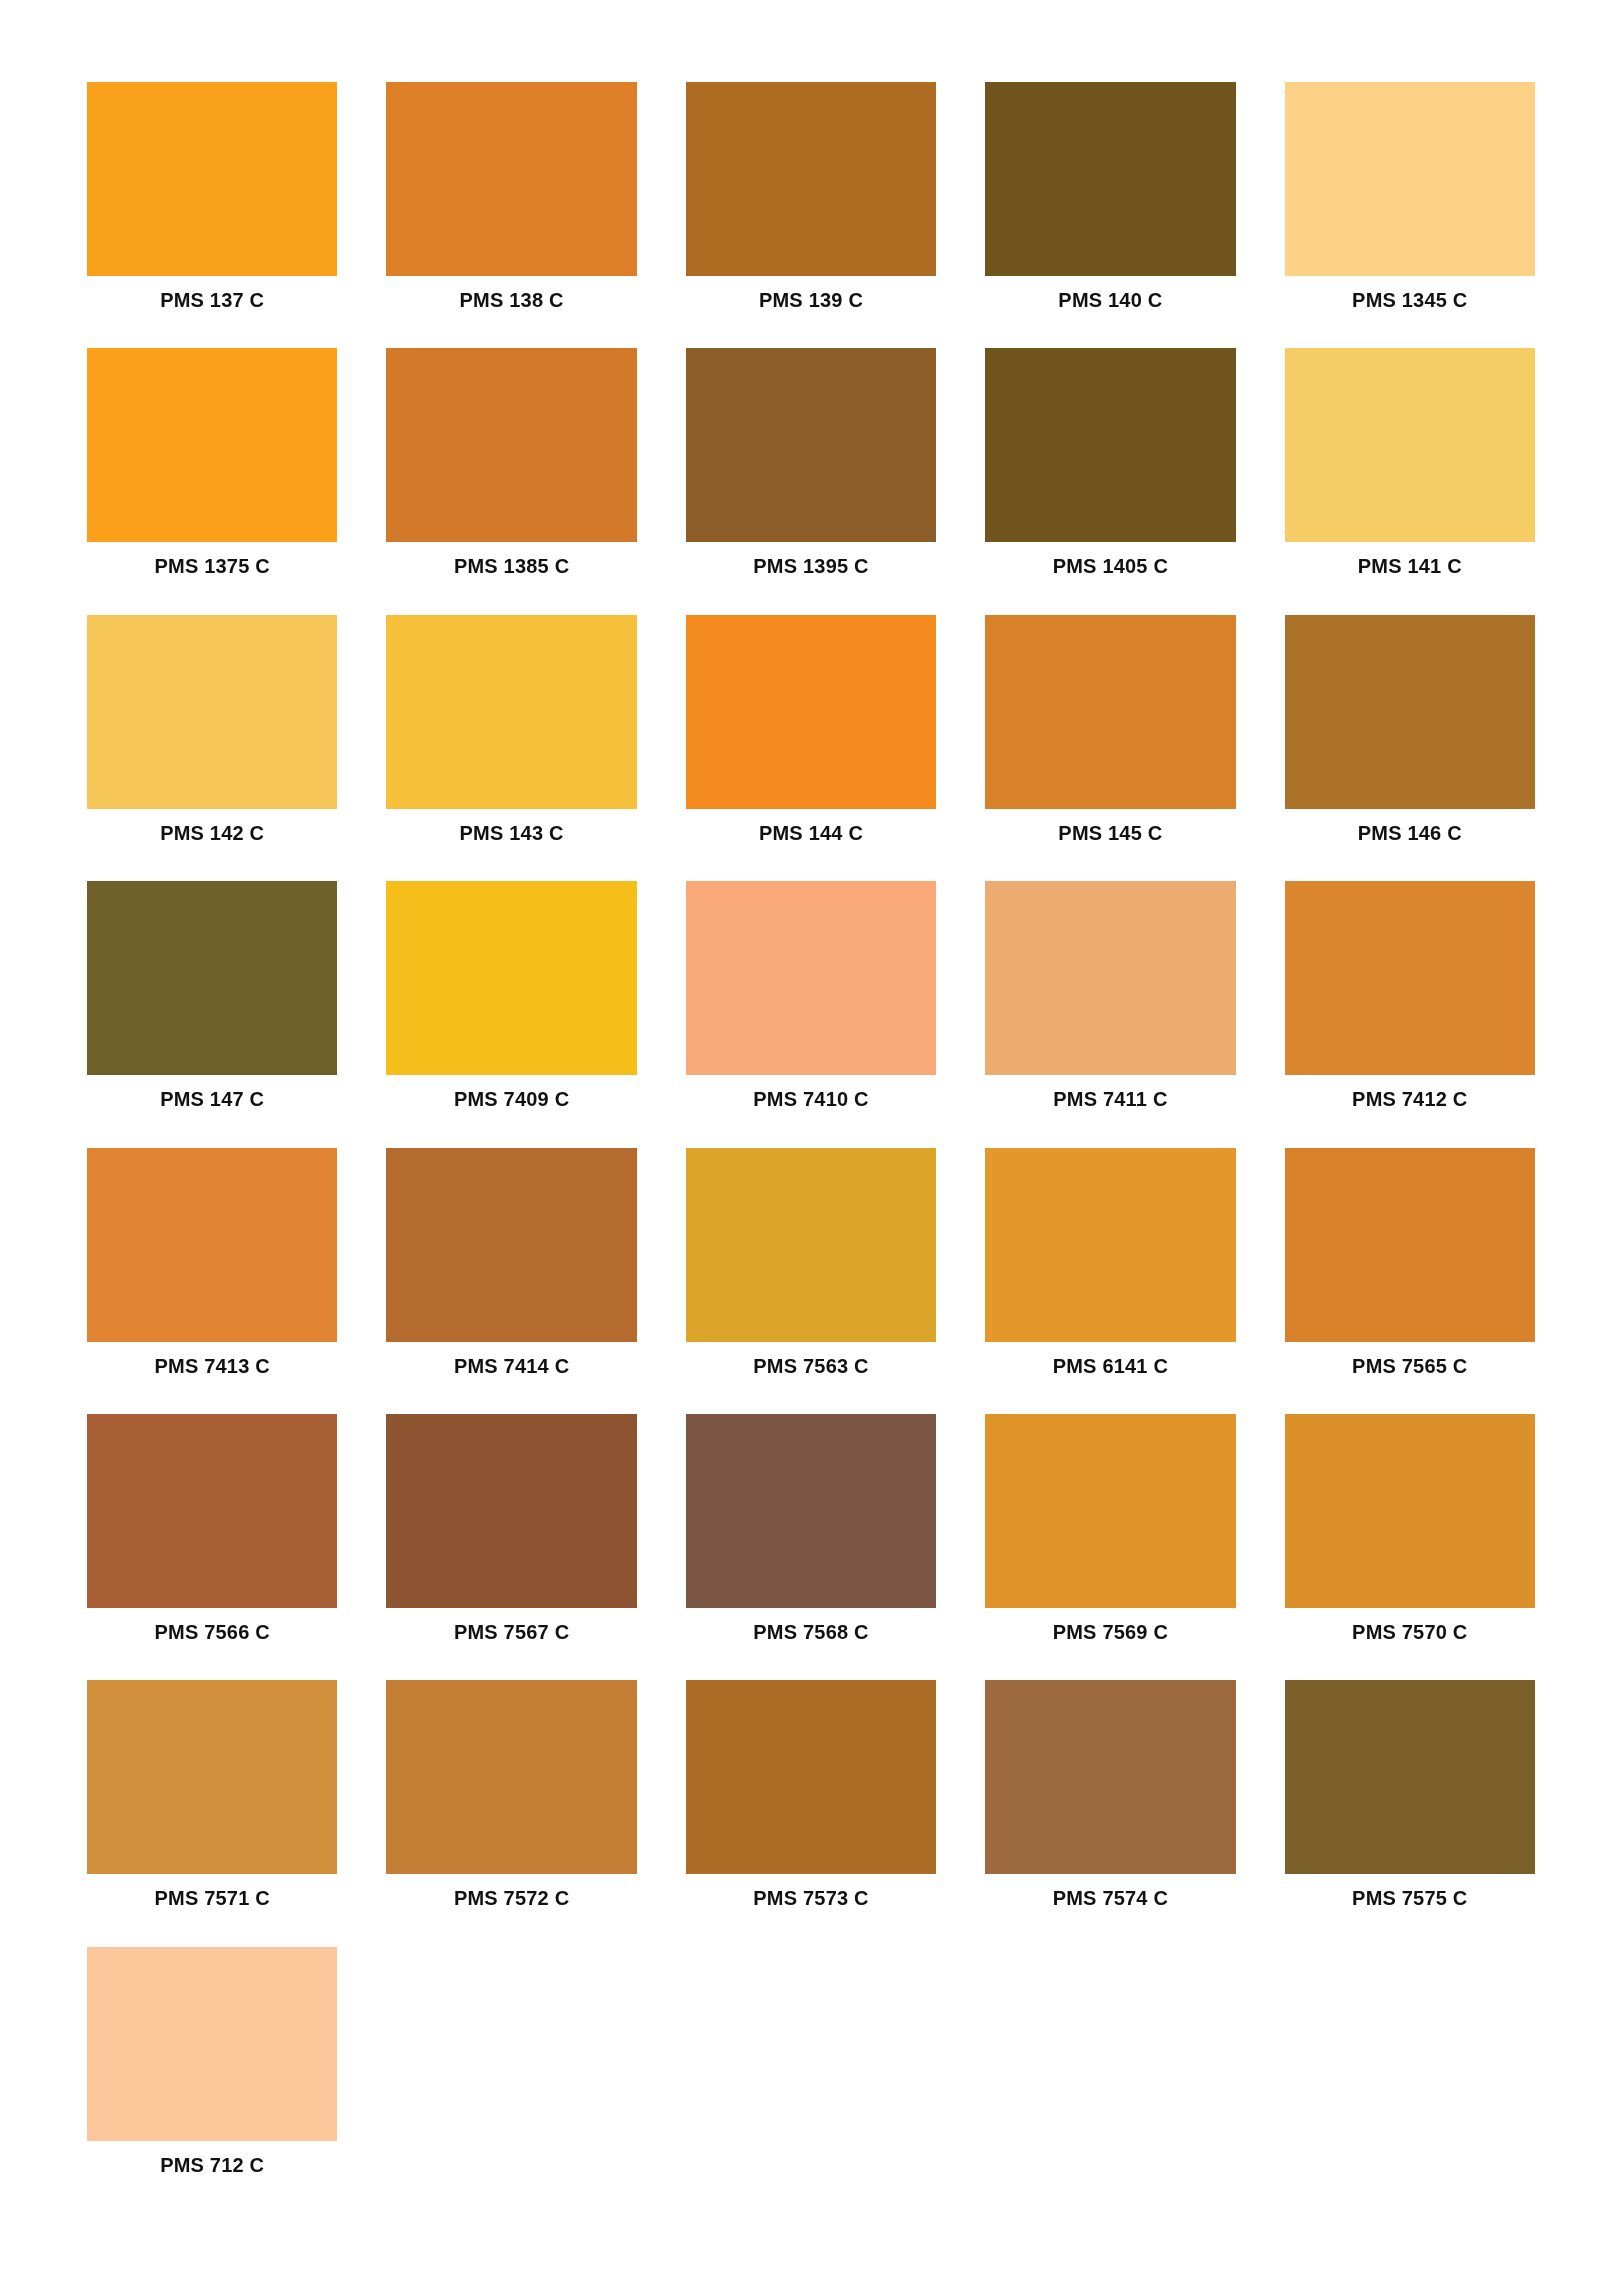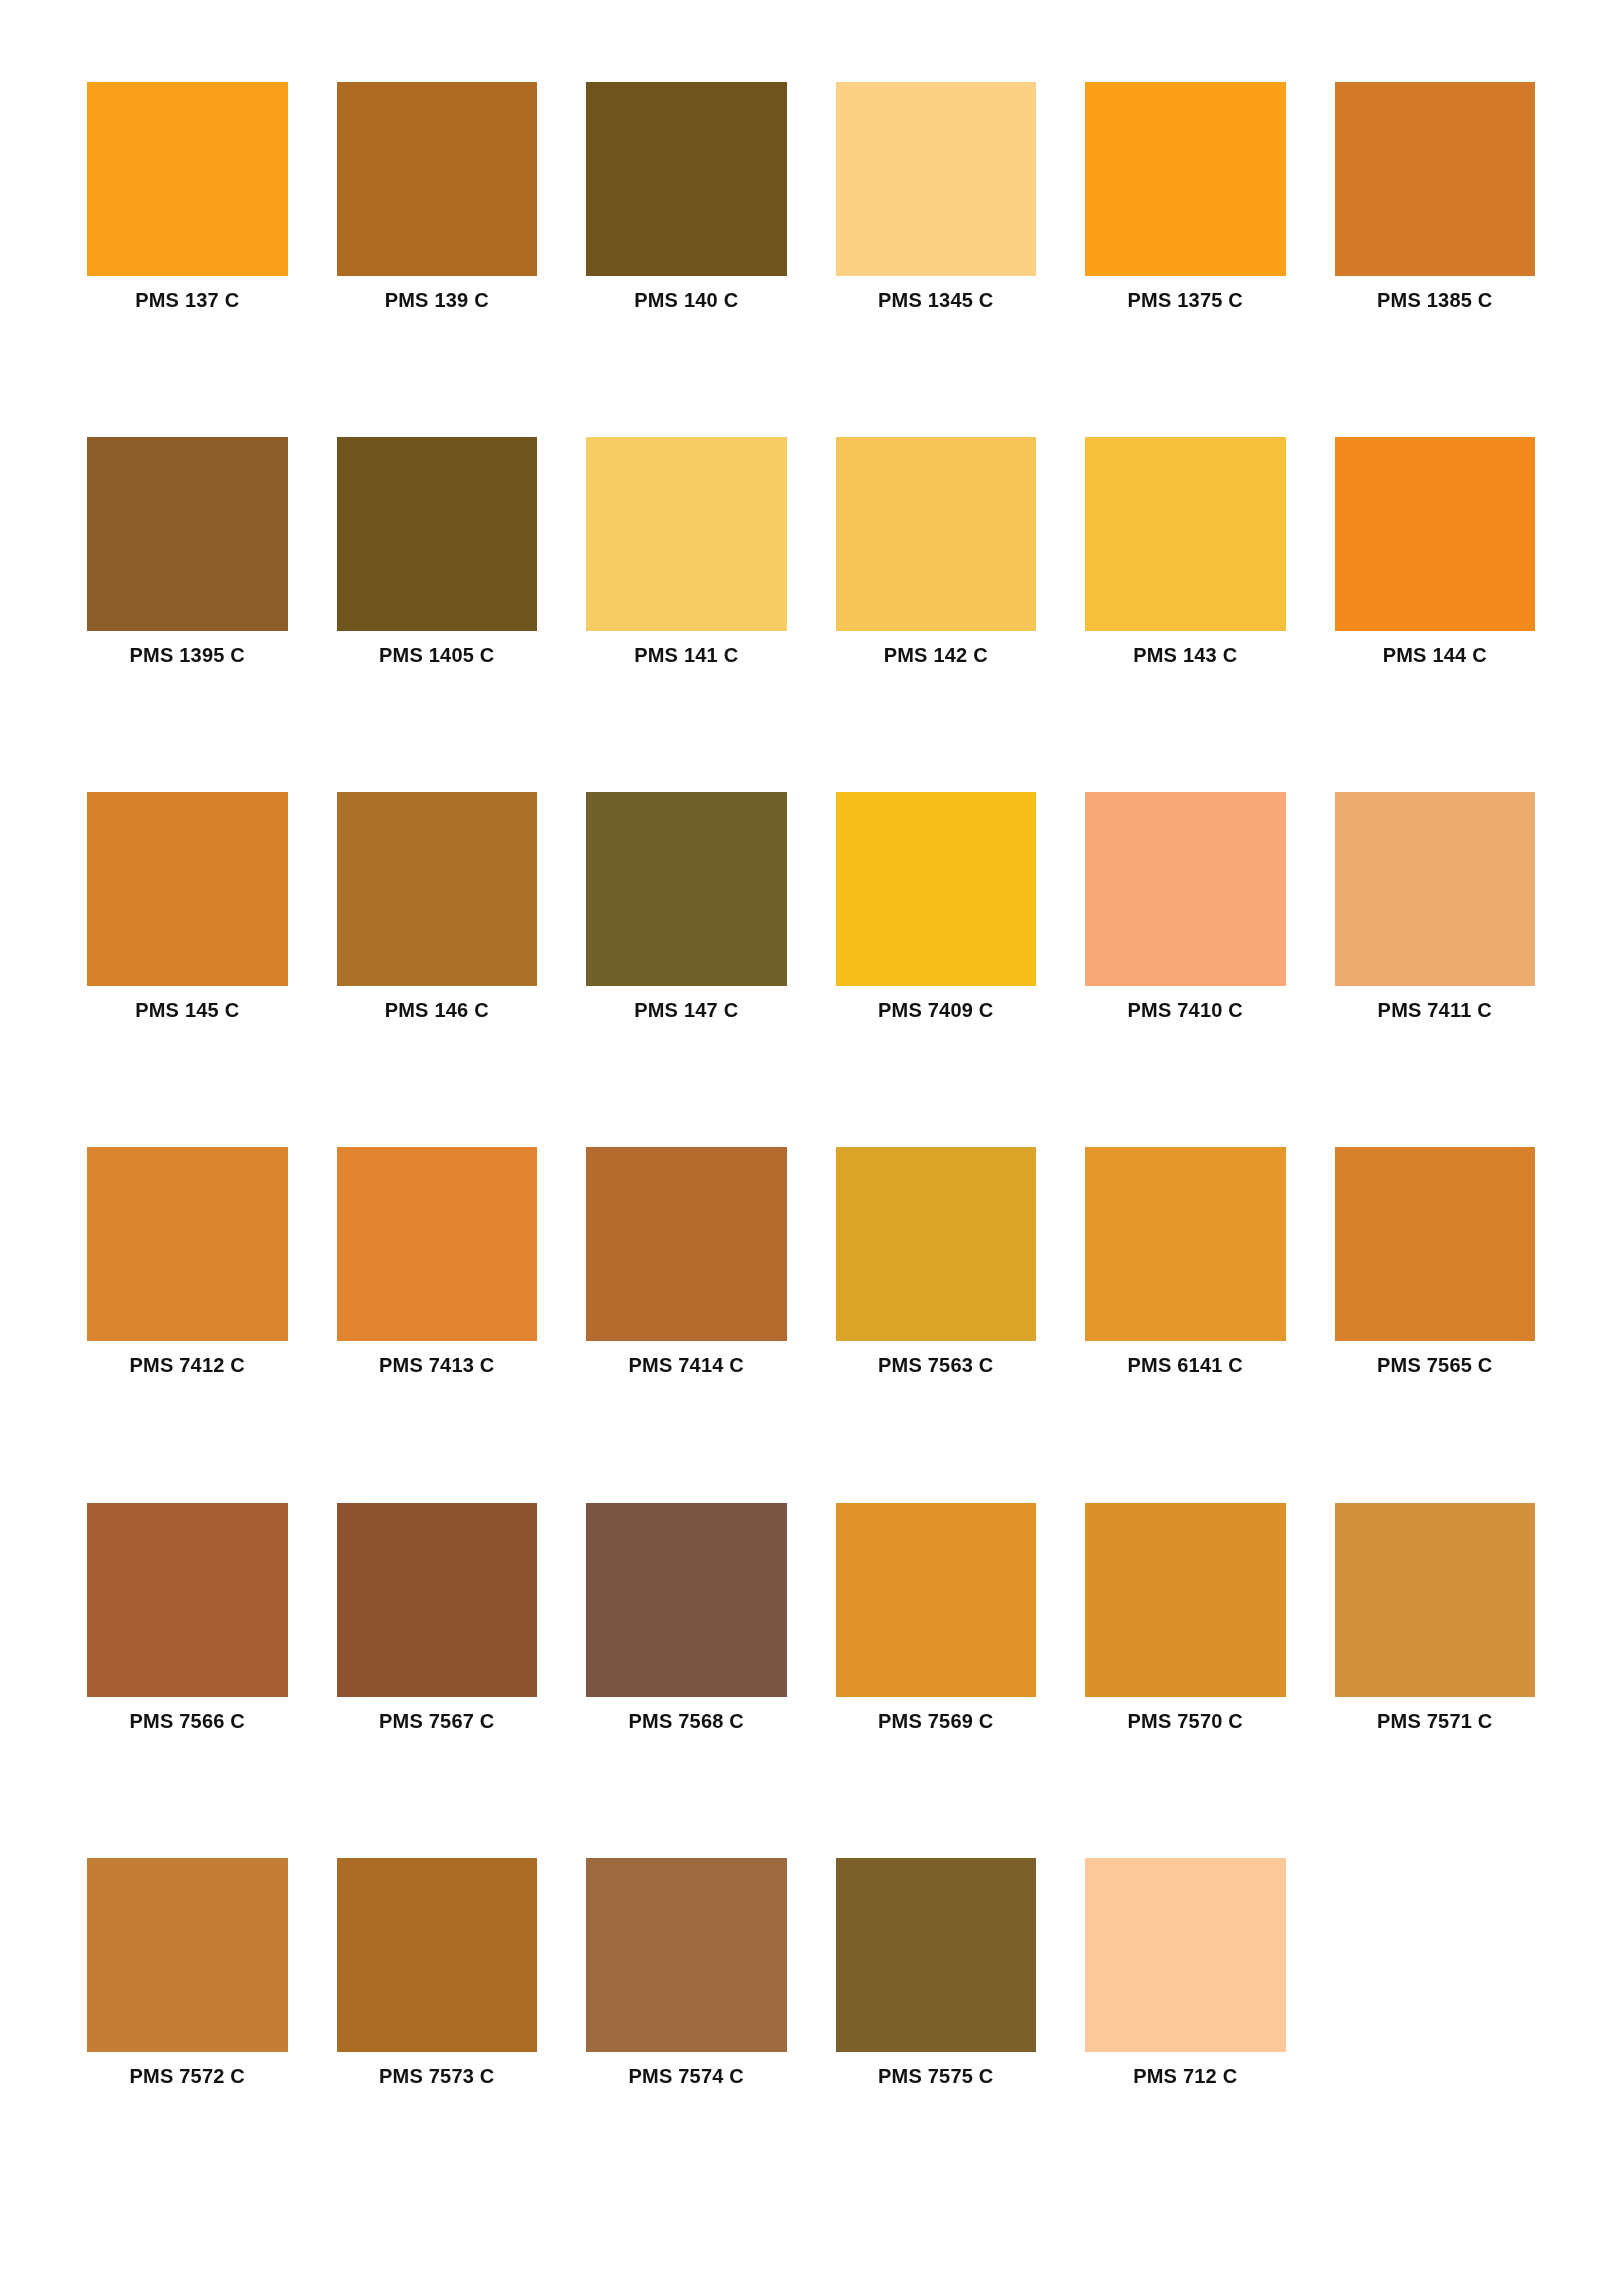--- a/index.html
+++ b/index.html
@@ -17,21 +17,21 @@
   #chart {
     box-sizing: border-box;
     width: 1622px;
     height: 2295px;
     padding: 82px 87px 82px 87px;
     display: flex;
     flex-direction: column;
   }
   .swatch-grid {
     display: grid;
-    grid-template-columns: repeat(6, 1fr);
+    grid-template-columns: repeat(5, 1fr);
     grid-auto-rows: 1fr;
     column-gap: 49px;
     row-gap: 0;
     width: 100%;
     height: 100%;
   }
   .swatch-cell {
     display: flex;
     flex-direction: column;
     align-items: stretch;
@@ -59,20 +59,24 @@
 </head>
 <body style="background-color: rgb(255, 255, 255);">
 
 <div id="chart">
   <div class="swatch-grid">
       <div class="swatch-cell">
         <div class="swatch-chip" style="background-color: rgb(249, 160, 27);"></div>
         <div class="swatch-label">PMS 137 C</div>
       </div>
       <div class="swatch-cell">
+        <div class="swatch-chip" style="background-color: rgb(221, 127, 39);"></div>
+        <div class="swatch-label">PMS 138 C</div>
+      </div>
+      <div class="swatch-cell">
         <div class="swatch-chip" style="background-color: rgb(174, 108, 35);"></div>
         <div class="swatch-label">PMS 139 C</div>
       </div>
       <div class="swatch-cell">
         <div class="swatch-chip" style="background-color: rgb(111, 84, 29);"></div>
         <div class="swatch-label">PMS 140 C</div>
       </div>
       <div class="swatch-cell">
         <div class="swatch-chip" style="background-color: rgb(252, 208, 133);"></div>
         <div class="swatch-label">PMS 1345 C</div>

